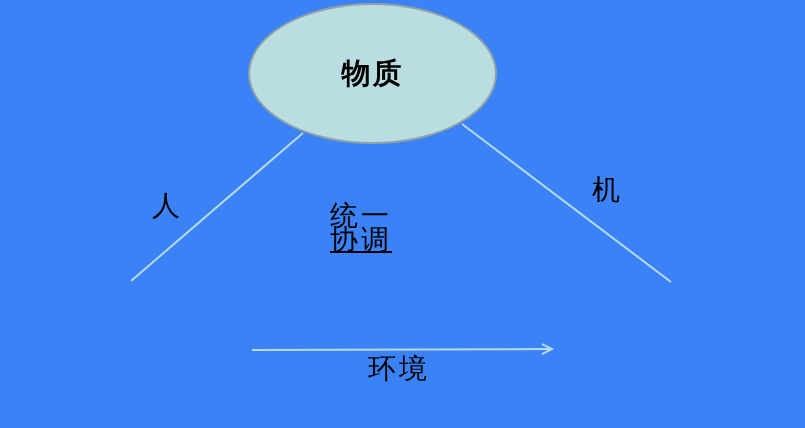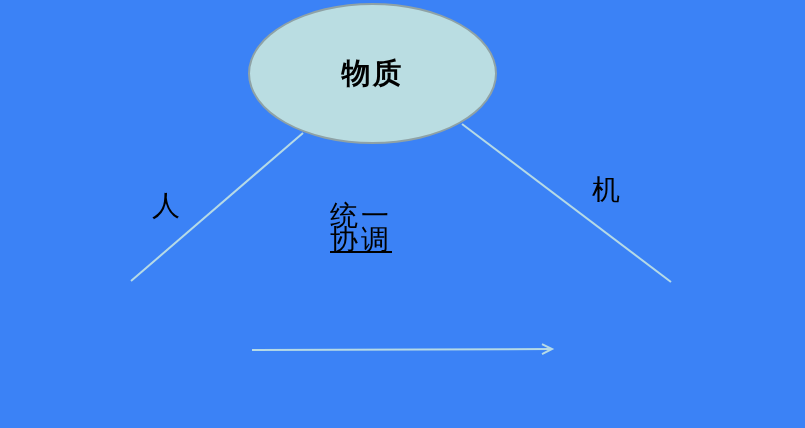--- a/index.html
+++ b/index.html
@@ -100,14 +100,15 @@
 
 
   <span class="edge-label label-ren">人</span>
 
   <span class="edge-label label-ji">机</span>
 
   <span class="edge-label label-tongyi">统一</span>
 
   <span class="edge-label label-xietiao">协调</span>
 
+  <span class="edge-label label-huanjing">环境</span>
 
 </div>
 
 </body></html>

